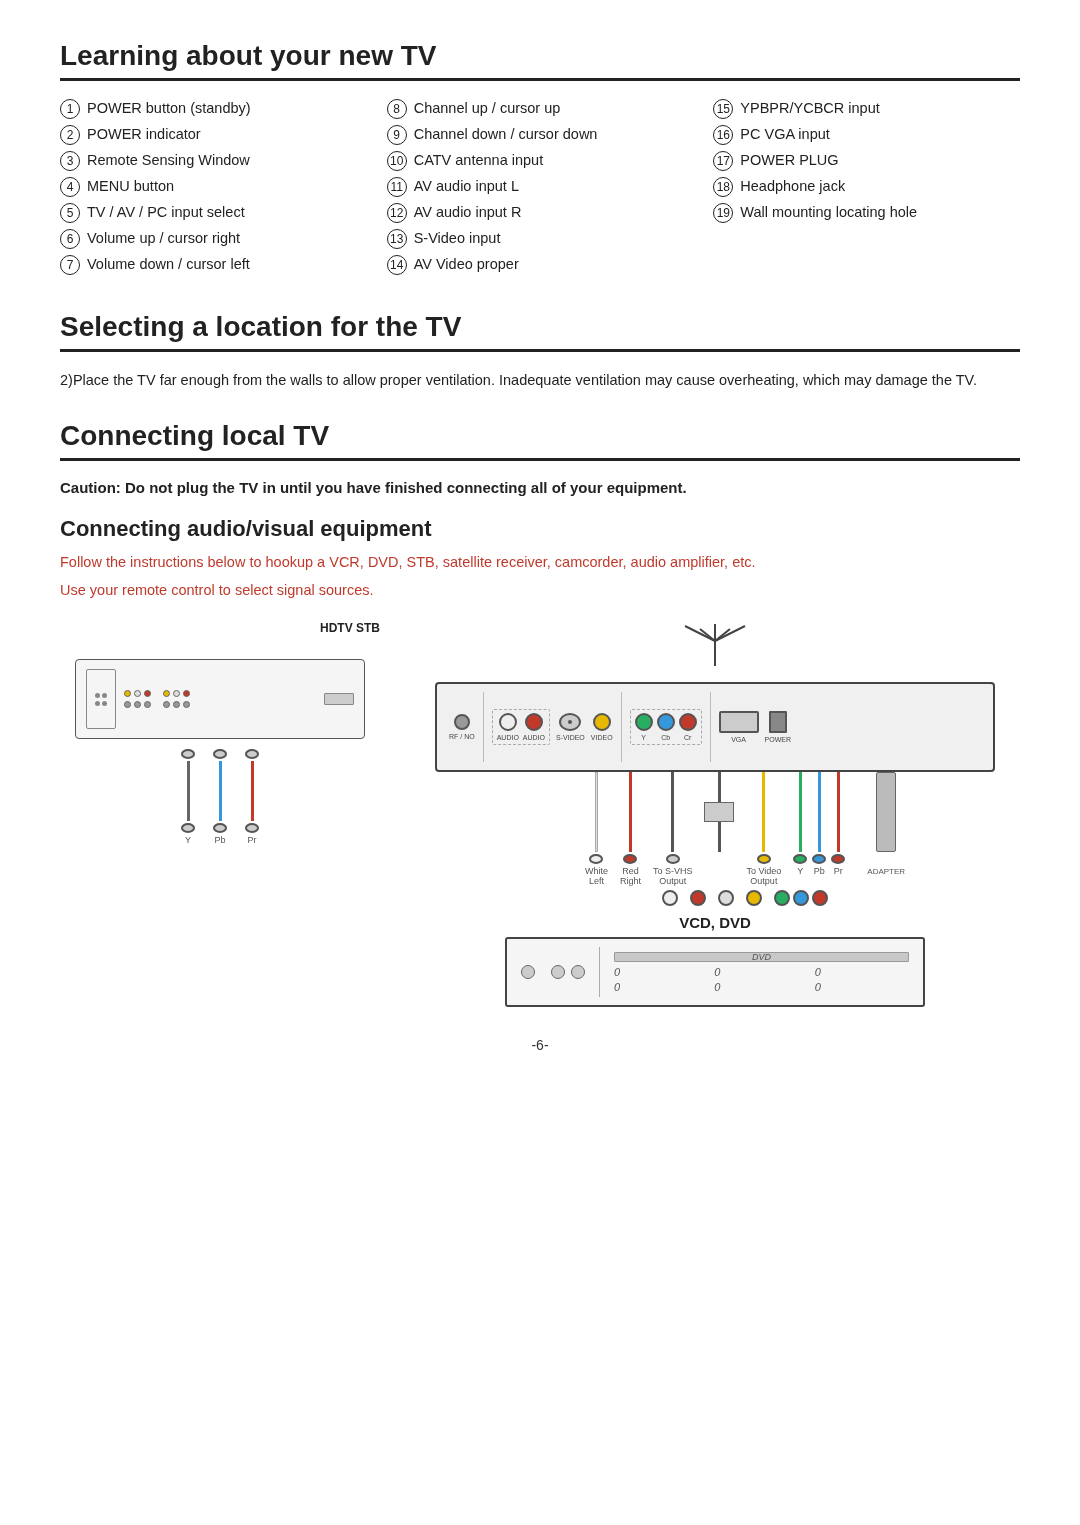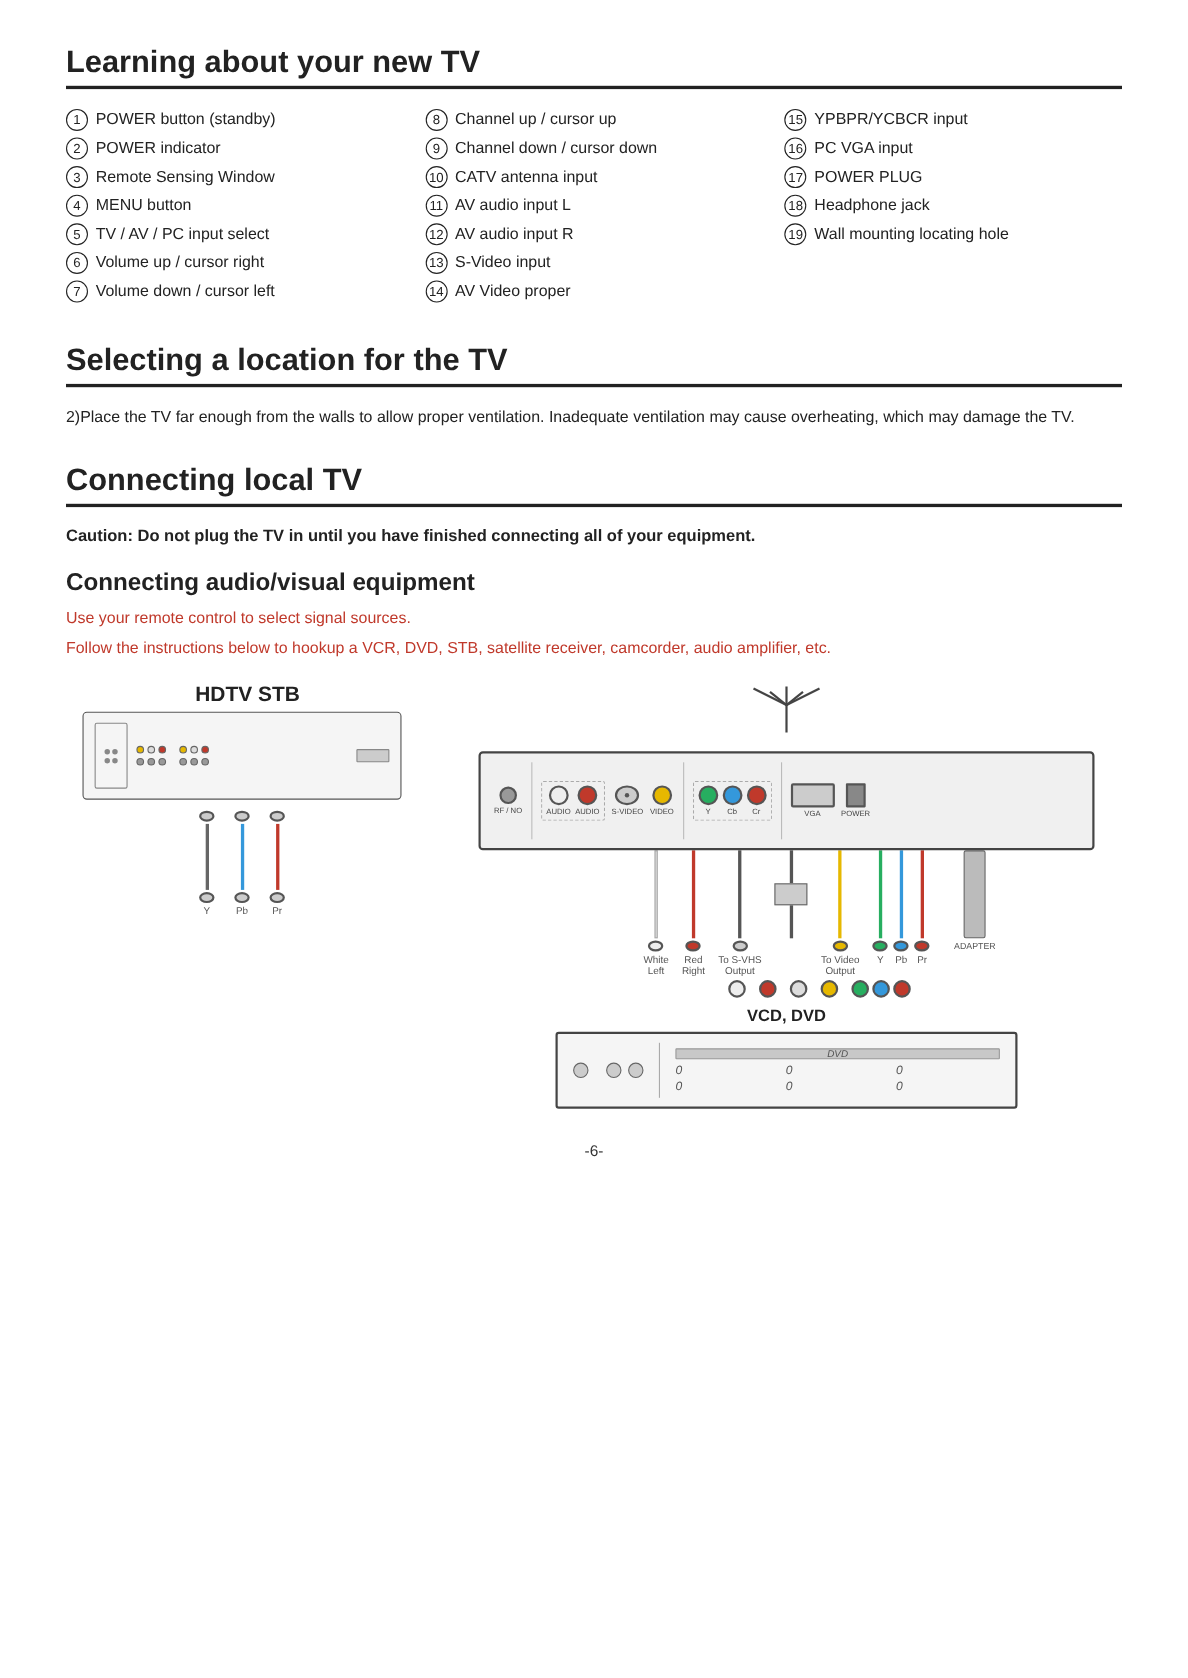--- a/index.html
+++ b/index.html
@@ -94,24 +94,24 @@
     }
 
     .hdtv-stb-section {
       display: flex;
       flex-direction: column;
       align-items: center;
       width: 320px;
     }
 
     .hdtv-label {
-      font-size: 19px;
+      font-size: 12px;
       font-weight: bold;
-      margin-bottom: 4px;
-      text-align: center;
+      margin-bottom: 24px;
+      text-align: right;
       width: 100%;
       padding-left: 10px;
     }
 
     
     .stb-box {
       width: 290px;
       height: 80px;
       border: 1.5px solid #555;
       border-radius: 4px;
@@ -425,22 +425,22 @@
       <div class="location-text">2)Place the TV far enough from the walls to allow proper ventilation. Inadequate ventilation may cause overheating, which may damage the TV.</div>
     </div>
 </div>
 
 <div class="connecting-section">
   <div class="section-title">Connecting local TV</div>
   <hr class="section-divider">
   <div class="caution-text">Caution: Do not plug the TV in until you have finished connecting all of your equipment.</div>
 
   <div class="audio-visual-title">Connecting audio/visual equipment</div>
+  <div class="av-description">Follow the instructions below to hookup a VCR, DVD, STB, satellite receiver, camcorder, audio amplifier, etc.</div>
   <div class="av-description">Use your remote control to select signal sources.</div>
-  <div class="av-description">Follow the instructions below to hookup a VCR, DVD, STB, satellite receiver, camcorder, audio amplifier, etc.</div>
 
   <div class="diagram-area">
 
     <div class="hdtv-stb-section">
       <div class="hdtv-label">HDTV STB</div>
 
       <div class="stb-box">
         <div class="stb-inner-left">
           <div class="stb-dot-row">
               <div class="stb-dot"></div>
@@ -621,21 +621,21 @@
           </div>
           <div class="cable-col">
             <div class="cable-wire" style="background:#c0392b;height:80px;"></div>
             <div class="cable-bottom" style="background:#c0392b;"></div>
             <div class="cable-label">Pr</div>
           </div>
         </div>
 
         <div style="display:flex;flex-direction:column;align-items:center;margin-left:10px;">
           <div style="width:20px;height:80px;border:1.5px solid #666;background:#bbb;border-radius:2px;"></div>
-          <div style="font-size:8px;color:#555;margin-top:3px;">ADAPTER</div>
+          <div style="font-size:8px;color:#555;margin-top:15px;">ADAPTER</div>
         </div>
       </div>
 
       <div style="display:flex;gap:12px;margin-top:4px;padding-left:60px;align-items:flex-end;">
         <div class="port-circle white" style="width:16px;height:16px;"></div>
         <div class="port-circle red" style="width:16px;height:16px;"></div>
         <div style="display:flex;gap:3px;">
           <div class="port-circle" style="width:16px;height:16px;"></div>
         </div>
         <div class="port-circle yellow" style="width:16px;height:16px;"></div>

